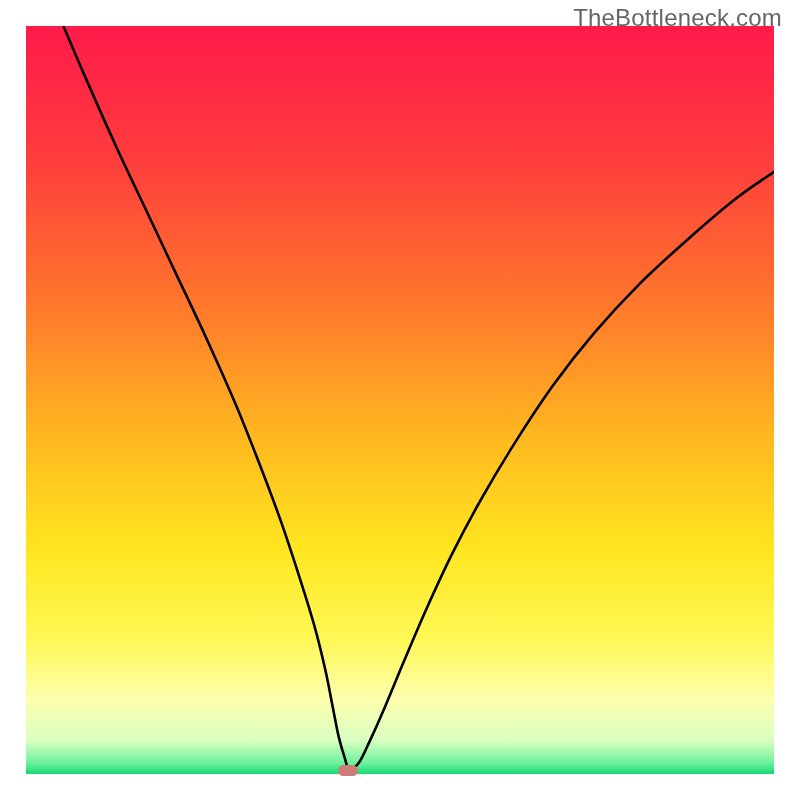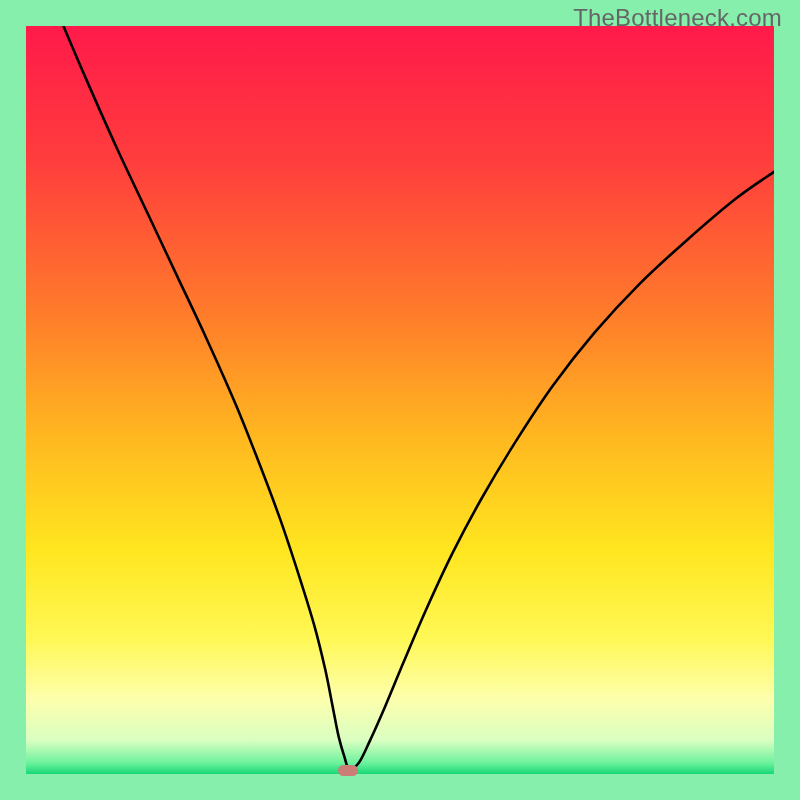--- a/index.html
+++ b/index.html
@@ -7,21 +7,21 @@
     padding: 0;
     width: 800px;
     height: 800px;
     background: #000;
     overflow: hidden;
   }
   .frame {
     position: relative;
     width: 800px;
     height: 800px;
-    background: #86efac;
+    background: #ffffff;
   }
   .watermark {
     position: absolute;
     top: 4px;
     right: 18px;
     font-family: Arial, Helvetica, sans-serif;
     font-size: 24px;
     font-weight: 500;
     color: #666;
     letter-spacing: 0.2px;

